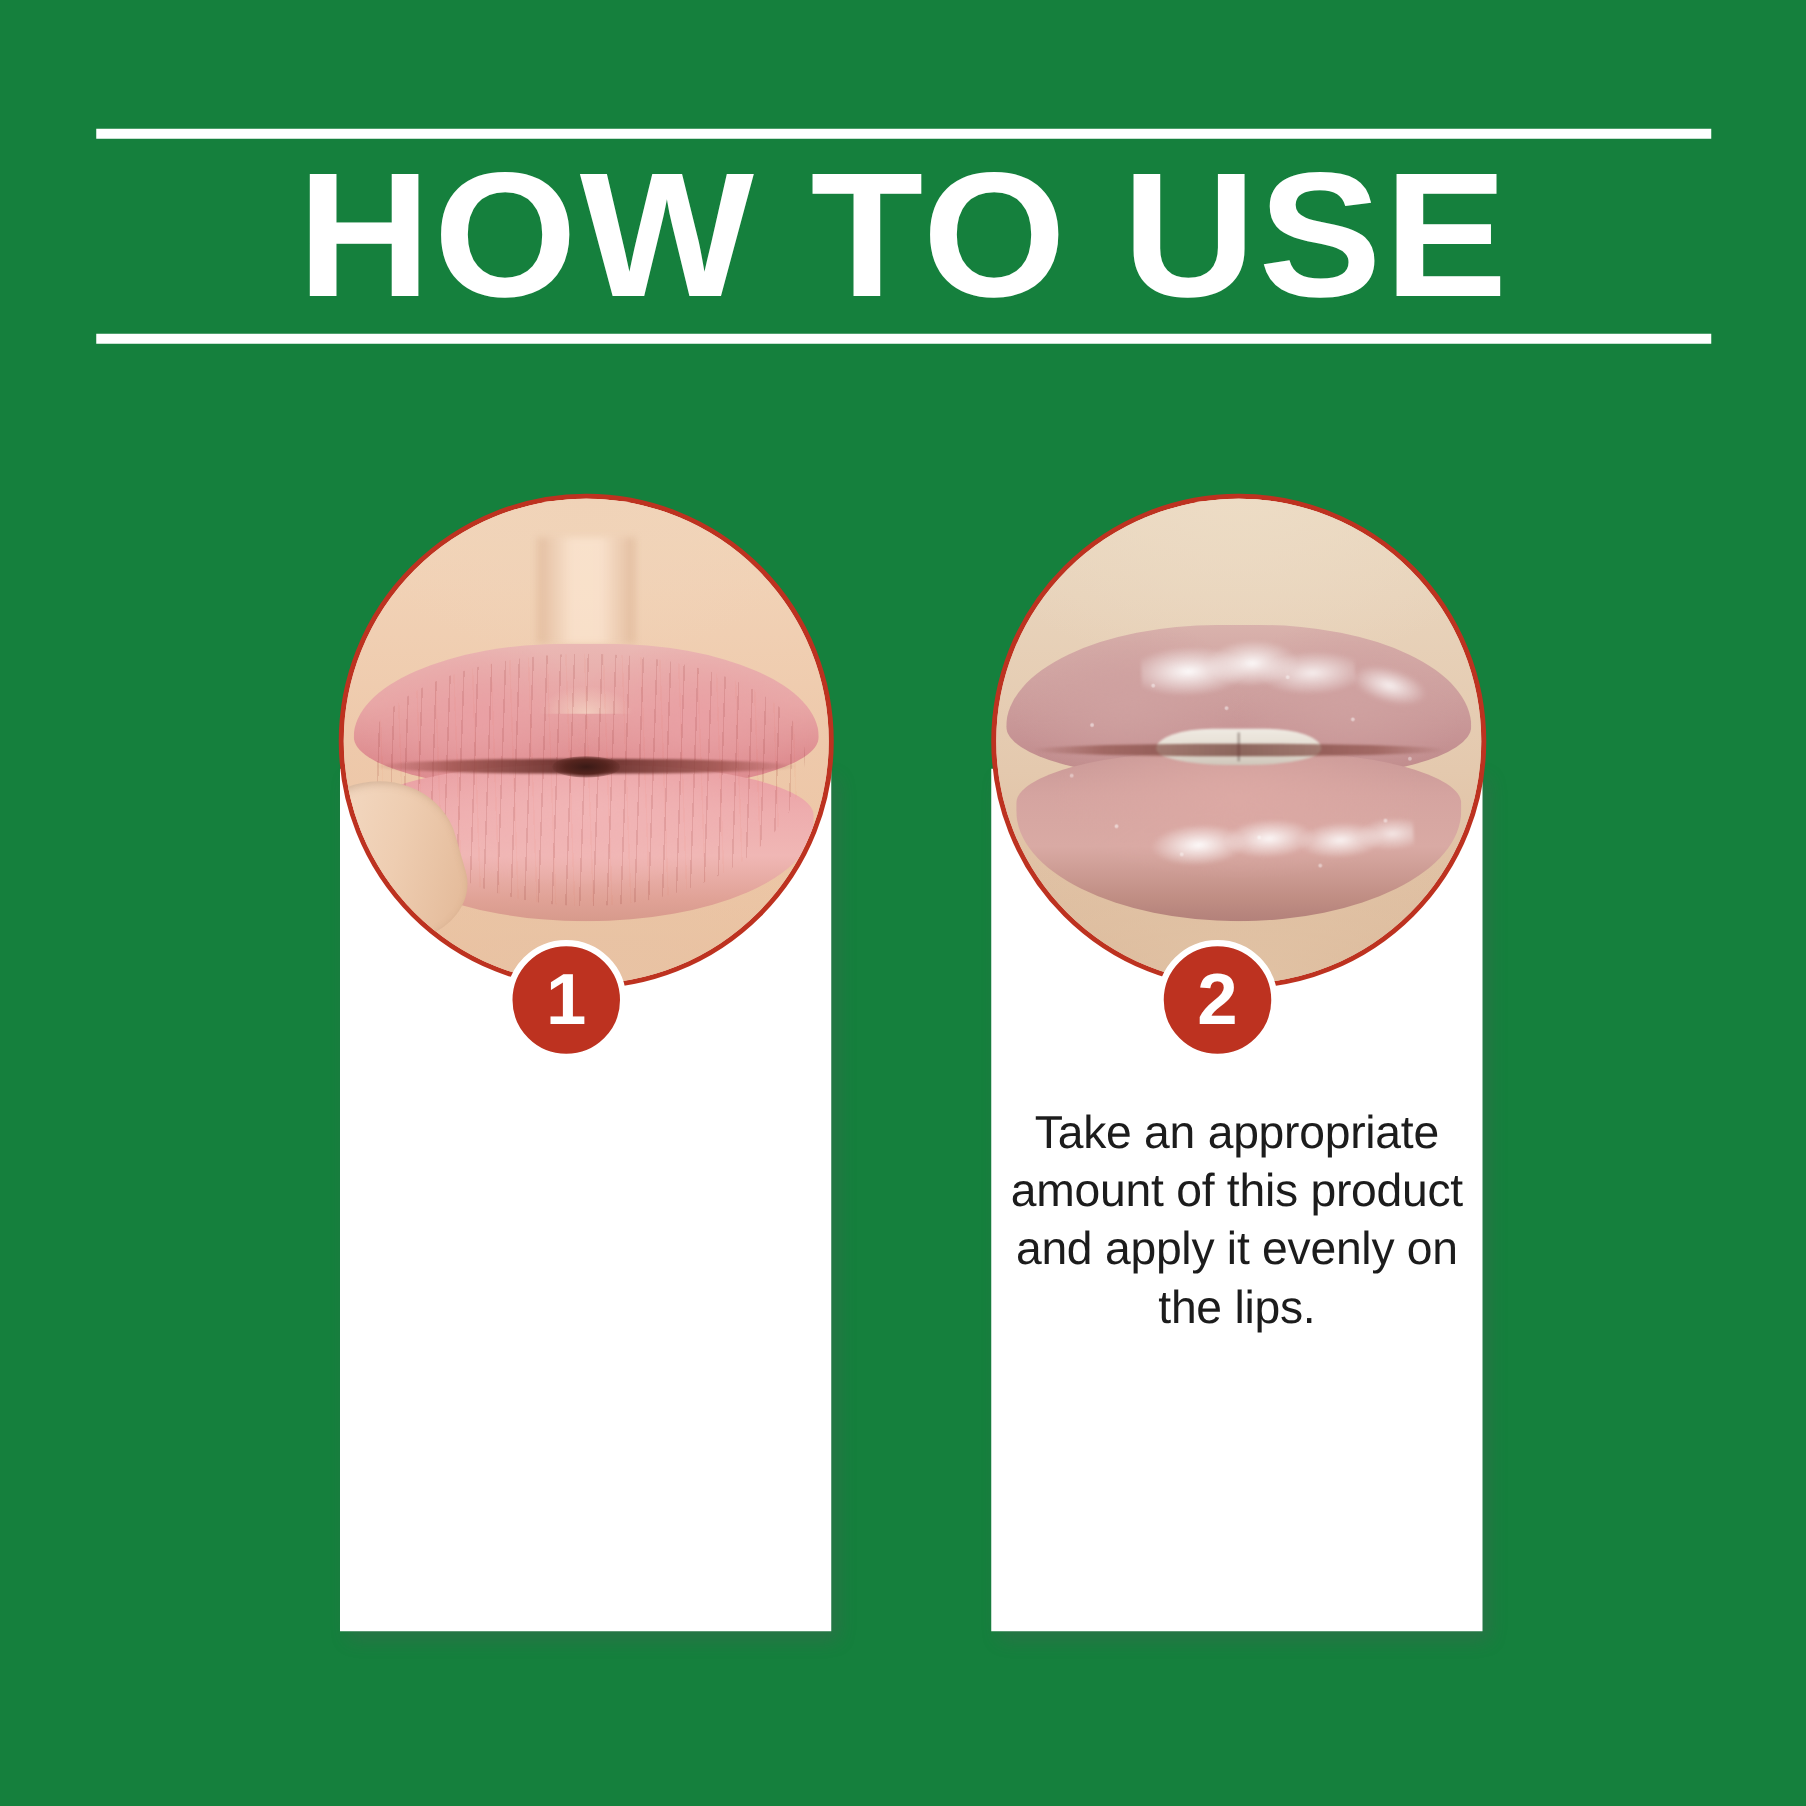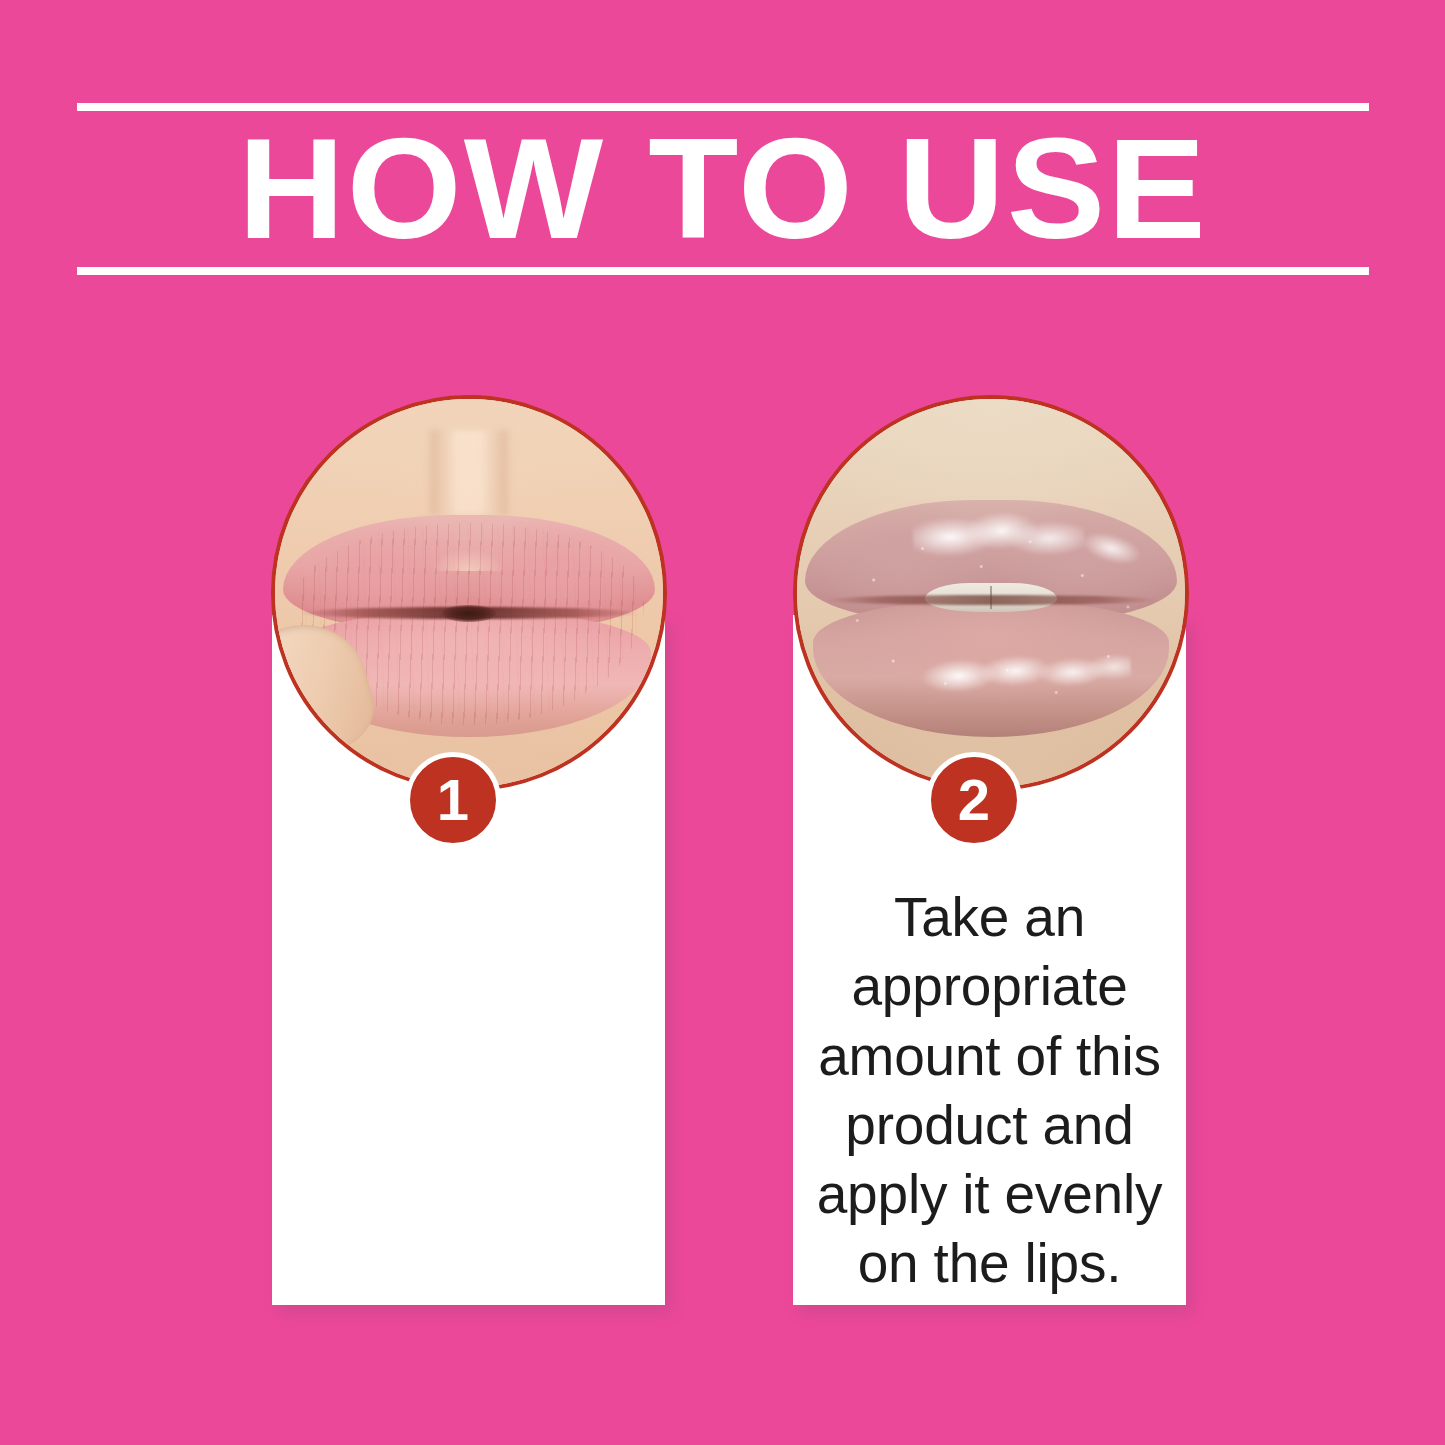--- a/index.html
+++ b/index.html
@@ -11,21 +11,21 @@
     height: 1445px;
     background: #ebbedb;
     font-family: "Liberation Sans", sans-serif;
     overflow: hidden;
   }
 
   #stage {
     position: relative;
     width: 1445px;
     height: 1445px;
-    background: #ec4899;
+    background: #15803d;
     overflow: hidden;
   }
 
   
   #header {
     position: absolute;
     left: 77px;
     top: 103px;
     width: 1292px;
     height: 172px;
@@ -78,21 +78,21 @@
     box-shadow: 6px 8px 14px rgba(120, 70, 110, 0.22);
   }
 
   .card-text {
     position: absolute;
     left: 12px;
     right: 12px;
     text-align: center;
     color: #1c1c1c;
     font-family: "Liberation Sans", sans-serif;
-    font-size: 55px;
+    font-size: 37px;
     line-height: 1.26;
     font-weight: 400;
     letter-spacing: -0.2px;
   }
   #step-1 .card-text { top: 333px; }
   #step-2 .card-text { top: 268px; }
 
   
   .photo-circle {
     position: absolute;

